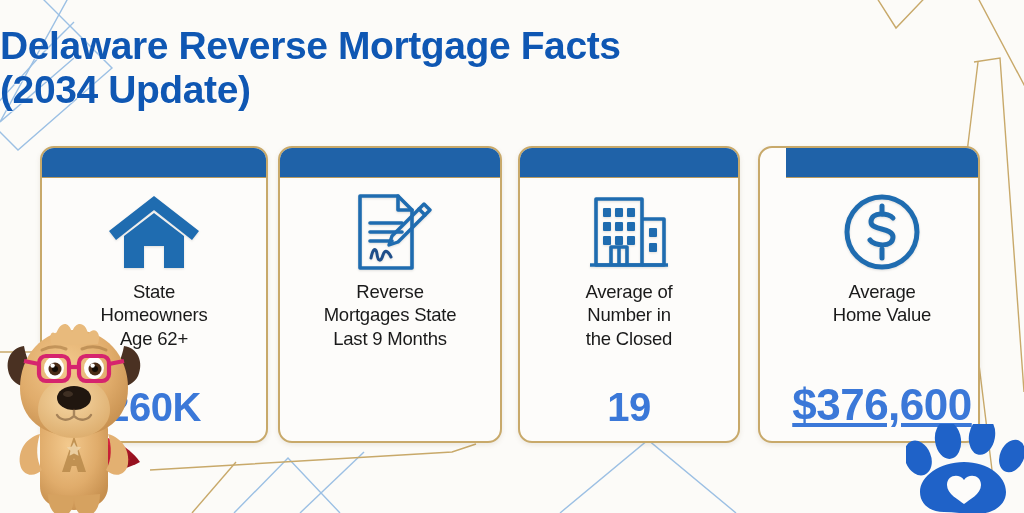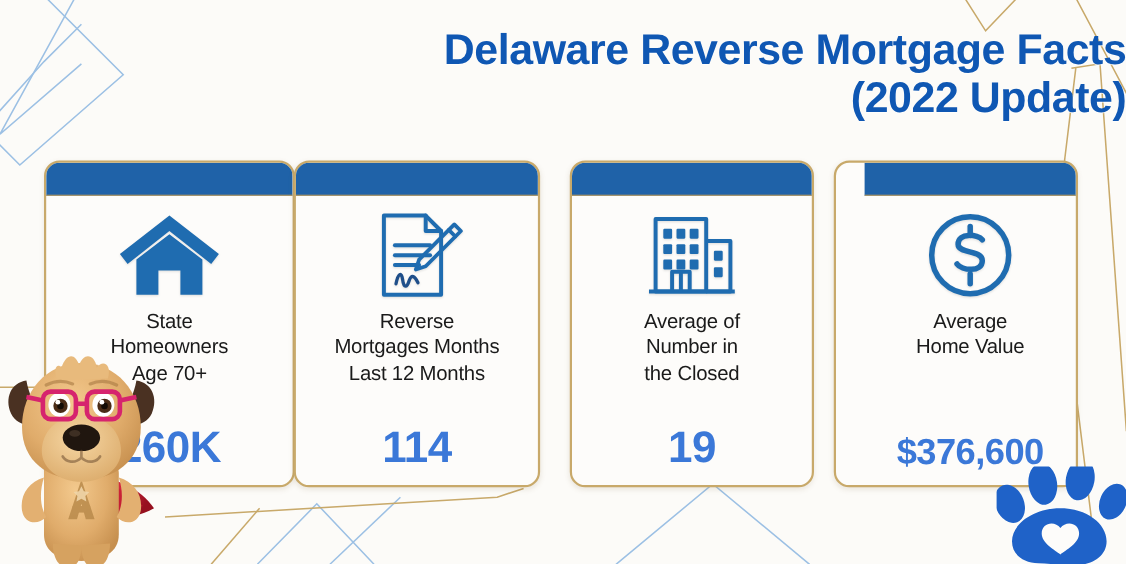--- a/index.html
+++ b/index.html
@@ -12,21 +12,21 @@
   }
   .stage { position:absolute; inset:0; background:#fcfbf8; }
 
   
   .bg-decor { position:absolute; inset:0; pointer-events:none; }
   .bg-decor svg { position:absolute; inset:0; width:1024px; height:513px; }
 
   
   .title-wrap {
     position:absolute; left:0; top:24px; width:1024px;
-    text-align:right; z-index:5;
+    text-align:left; z-index:5;
   }
   .title-line {
     font-size:39px; font-weight:bold; color:#0f57b3;
     letter-spacing:-0.4px; line-height:1.12;
     text-shadow:0 1px 0 rgba(255,255,255,.7);
   }
 
   
   .cards { position:absolute; left:40px; top:146px; width:940px; height:297px; z-index:4; }
   .card {
@@ -57,24 +57,24 @@
     padding:0 2px;
   }
   .card-value {
     margin-top:auto; margin-bottom:6px;
     font-size:40px; font-weight:bold; color:#3b78d8;
     line-height:1; letter-spacing:-0.5px; text-align:center;
     white-space:nowrap;
   }
 
   .c1 { left:0px;   width:228px; }
-  .c2 { left:227px; width:224px;align-items:center; }
+  .c2 { left:238px; width:224px;align-items:center; }
   .c3 { left:478px; width:222px; }
   .c4 { left:718px; width:222px;padding-left:26px; }
-  .c4 .card-value { font-size:33px; }
+  .c4 .card-value { font-size:44px;text-decoration:underline; }
 
   
   .mascot { position:absolute; left:-6px; top:318px; width:160px; height:200px; z-index:7; }
   .mascot svg { display:block; }
 
   
   .paw { position:absolute; left:906px; top:424px; width:120px; height:92px; z-index:6; }
   .paw svg { display:block; }
 </style>
 </head>
@@ -106,37 +106,37 @@
       </g>
       <g fill="none" stroke="#c8a96a" stroke-width="1.3">
         <polyline points="0,352 60,352 120,322"></polyline>
         <polyline points="58,300 58,420"></polyline>
       </g>
     </svg>
   </div>
 
   <div class="title-wrap">
     <div class="title-line">Delaware Reverse Mortgage Facts</div>
-    <div class="title-line">(2022 Update)</div>
+    <div class="title-line">(2034 Update)</div>
   </div>
 
   <div class="cards">
 
     <div class="card c1">
       <div class="card-head"></div>
       <div class="card-body">
         <div class="card-icon">
           <svg width="96" height="80" viewBox="0 0 96 80" xmlns="http://www.w3.org/2000/svg">
             <g fill="#1f6cb0">
               <path d="M3 39 L48 4 L93 39 L86 48 L48 18 L10 48 Z"></path>
               <path d="M18 44 L48 21 L78 44 L78 76 L58 76 L58 54 L38 54 L38 76 L18 76 Z"></path>
             </g>
           </svg>
         </div>
-        <div class="card-label"><span>State</span><br><span>Homeowners</span><br><span>Age 70+</span></div>
+        <div class="card-label"><span>State</span><br><span>Homeowners</span><br><span>Age 62+</span></div>
         <div class="card-value">260K</div>
       </div>
     </div>
 
     <div class="card c2">
       <div class="card-head"></div>
       <div class="card-body">
         <div class="card-icon">
           <svg width="84" height="84" viewBox="0 0 84 84" xmlns="http://www.w3.org/2000/svg">
             <g fill="none" stroke="#1f6cb0" stroke-width="3.6" stroke-linejoin="round" stroke-linecap="round">
@@ -148,22 +148,21 @@
             </g>
             <g fill="none" stroke="#1f4f8a" stroke-width="3" stroke-linecap="round">
               <path d="M23 68 c2-10 5-11 6-4 c1 8 4 8 6 1 c2-6 5-4 8 2"></path>
             </g>
             <g fill="none" stroke="#1f6cb0" stroke-width="3.4" stroke-linejoin="round" stroke-linecap="round">
               <path d="M76 14 l6 6 -32 32 -9 3 3-9 Z"></path>
               <path d="M71 19 l6 6"></path>
             </g>
           </svg>
         </div>
-        <div class="card-label"><span>Reverse</span><br><span>Mortgages Months</span><br><span>Last 12 Months</span></div>
-        <div class="card-value">114</div>
+        <div class="card-label"><span>Reverse</span><br><span>Mortgages State</span><br><span>Last 9 Months</span></div>
       </div>
     </div>
 
     <div class="card c3">
       <div class="card-head"></div>
       <div class="card-body">
         <div class="card-icon">
           <svg width="86" height="82" viewBox="0 0 86 82" xmlns="http://www.w3.org/2000/svg">
             <g fill="none" stroke="#1f6cb0" stroke-width="3.6" stroke-linejoin="round">
               <path d="M10 8 H56 V74 H10 Z"></path>

